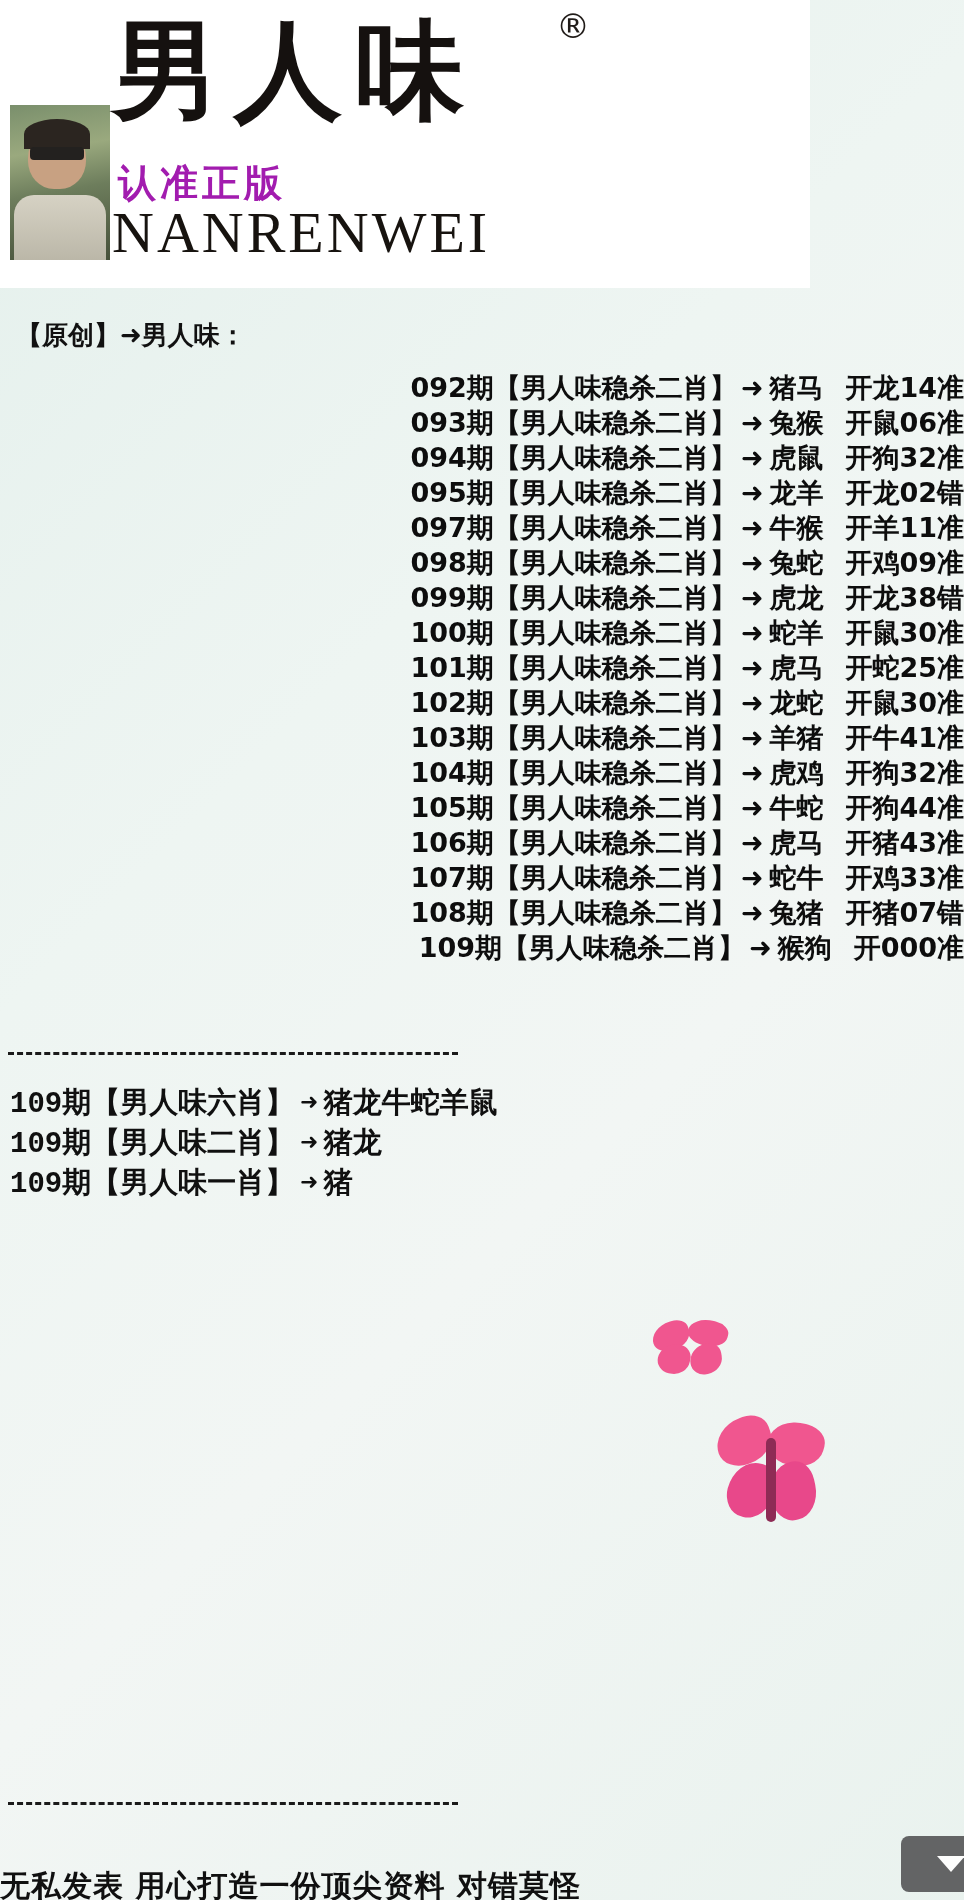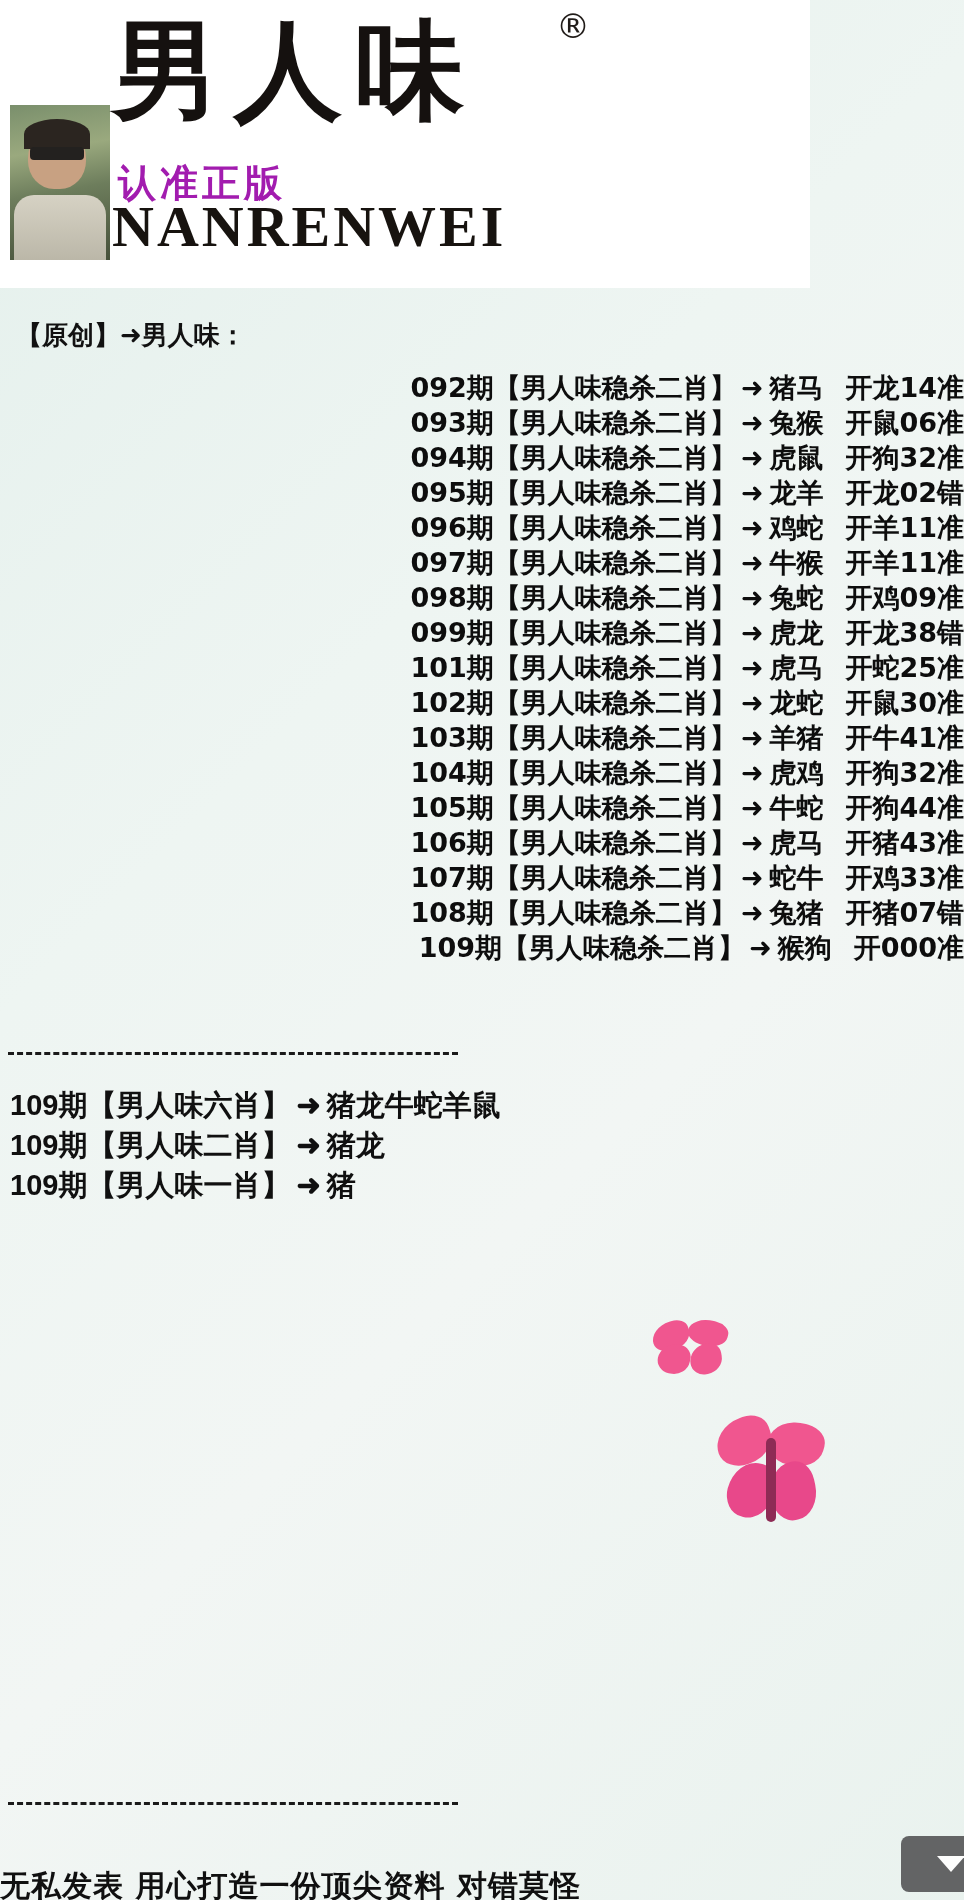--- a/index.html
+++ b/index.html
@@ -104,24 +104,24 @@
     font-family: "DejaVu Sans", sans-serif;
     font-size: 38px;
     font-weight: bold;
     color: #a21caf;
     letter-spacing: 4px;
     white-space: nowrap;
   }
   .banner-pinyin {
     position: absolute;
     left: 112px;
-    top: 193px;
+    top: 199px;
     font-family: "Liberation Serif", serif;
     font-size: 58px;
-    font-weight: bold;
+    font-weight: normal;
     letter-spacing: 3px;
     color: #17130f;
     white-space: nowrap;
   }
 
   
   .origin-line {
     position: absolute;
     left: 16px;
     top: 318px;
@@ -164,21 +164,21 @@
 
   .summary {
     position: absolute;
     left: 10px;
     top: 1085px;
     width: 900px;
   }
   .sum-row {
     height: 40px;
     line-height: 40px;
-    font-family: Liberation Sans, sans-serif;
+    font-family: Liberation Mono, monospace;
     font-size: 29px;
     font-weight: bold;
     color: #101010;
     white-space: nowrap;
   }
   .sum-row .arrow { padding: 0 6px; }
 
   .divider2 {
     position: absolute;
     left: 8px;
@@ -269,30 +269,30 @@
     <div class="rec-row">
       <span class="issue">093期</span><span class="label">【男人味稳杀二肖】</span><span class="arrow">➜</span><span class="animals">兔猴</span><span class="result">开鼠06准</span>
     </div>
     <div class="rec-row">
       <span class="issue">094期</span><span class="label">【男人味稳杀二肖】</span><span class="arrow">➜</span><span class="animals">虎鼠</span><span class="result">开狗32准</span>
     </div>
     <div class="rec-row">
       <span class="issue">095期</span><span class="label">【男人味稳杀二肖】</span><span class="arrow">➜</span><span class="animals">龙羊</span><span class="result">开龙02错</span>
     </div>
     <div class="rec-row">
-      <span class="issue">096期</span><span class="label">【男人味稳杀二肖】</span><span class="arrow">➜</span><span class="animals">鸡蛇</span><span class="result">开羊11准</span>
-    </div>
-    <div class="rec-row">
       <span class="issue">097期</span><span class="label">【男人味稳杀二肖】</span><span class="arrow">➜</span><span class="animals">牛猴</span><span class="result">开羊11准</span>
     </div>
     <div class="rec-row">
       <span class="issue">098期</span><span class="label">【男人味稳杀二肖】</span><span class="arrow">➜</span><span class="animals">兔蛇</span><span class="result">开鸡09准</span>
     </div>
     <div class="rec-row">
       <span class="issue">099期</span><span class="label">【男人味稳杀二肖】</span><span class="arrow">➜</span><span class="animals">虎龙</span><span class="result">开龙38错</span>
+    </div>
+    <div class="rec-row">
+      <span class="issue">100期</span><span class="label">【男人味稳杀二肖】</span><span class="arrow">➜</span><span class="animals">蛇羊</span><span class="result">开鼠30准</span>
     </div>
     <div class="rec-row">
       <span class="issue">101期</span><span class="label">【男人味稳杀二肖】</span><span class="arrow">➜</span><span class="animals">虎马</span><span class="result">开蛇25准</span>
     </div>
     <div class="rec-row">
       <span class="issue">102期</span><span class="label">【男人味稳杀二肖】</span><span class="arrow">➜</span><span class="animals">龙蛇</span><span class="result">开鼠30准</span>
     </div>
     <div class="rec-row">
       <span class="issue">103期</span><span class="label">【男人味稳杀二肖】</span><span class="arrow">➜</span><span class="animals">羊猪</span><span class="result">开牛41准</span>
     </div>

